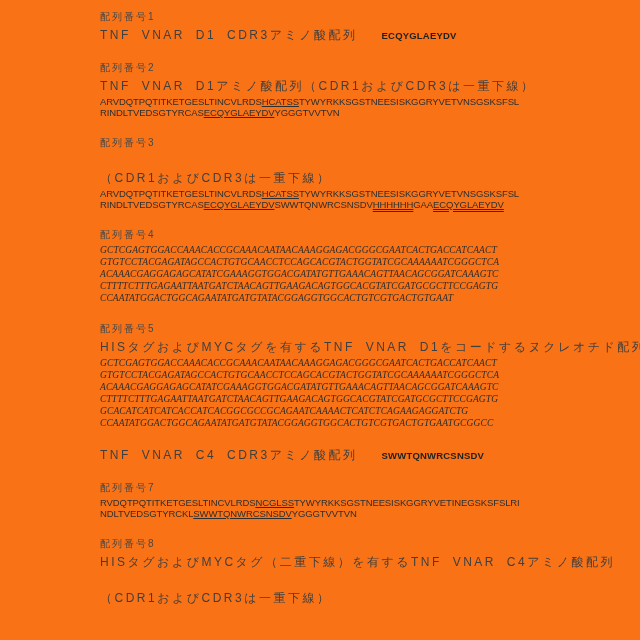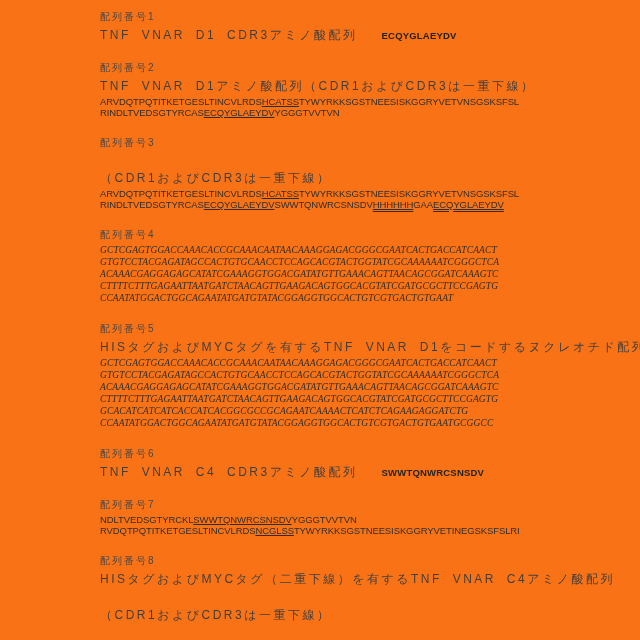--- a/index.html
+++ b/index.html
@@ -113,27 +113,26 @@
         <div class="sec-label">配列番号5</div>
         <div class="heading-row"><span class="jp-heading">HISタグおよびMYCタグを有するTNF VNAR D1をコードするヌクレオチド配列</span></div>
         <div class="seq italic"><span>GCTCGAGTGGACCAAACACCGCAAACAATAACAAAGGAGACGGGCGAATCACTGACCATCAACT</span></div>
         <div class="seq italic"><span>GTGTCCTACGAGATAGCCACTGTGCAACCTCCAGCACGTACTGGTATCGCAAAAAATCGGGCTCA</span></div>
         <div class="seq italic"><span>ACAAACGAGGAGAGCATATCGAAAGGTGGACGATATGTTGAAACAGTTAACAGCGGATCAAAGTC</span></div>
         <div class="seq italic"><span>CTTTTCTTTGAGAATTAATGATCTAACAGTTGAAGACAGTGGCACGTATCGATGCGCTTCCGAGTG</span></div>
         <div class="seq italic"><span>GCACATCATCATCACCATCACGGCGCCGCAGAATCAAAACTCATCTCAGAAGAGGATCTG</span></div>
         <div class="seq italic"><span>CCAATATGGACTGGCAGAATATGATGTATACGGAGGTGGCACTGTCGTGACTGTGAATGCGGCC</span></div>
       </div>
       <div class="section">
-        <div class="sec-label">配列番号6</div>
         <div class="heading-row"><span class="jp-heading">TNF VNAR C4 CDR3アミノ酸配列</span><span class="inline-seq">SWWTQNWRCSNSDV</span></div>
       </div>
       <div class="section">
         <div class="sec-label">配列番号7</div>
+        <div class="seq"><span>RVDQTPQTITKETGESLTINCVLRDS</span><span class="u-single">NCGLSS</span><span>TYWYRKKSGSTNEESISKGGRYVETINEGSKSFSLRI</span></div>
         <div class="seq"><span>NDLTVEDSGTYRCKL</span><span class="u-single">SWWTQNWRCSNSDV</span><span>YGGGTVVTVN</span></div>
-        <div class="seq"><span>RVDQTPQTITKETGESLTINCVLRDS</span><span class="u-single">NCGLSS</span><span>TYWYRKKSGSTNEESISKGGRYVETINEGSKSFSLRI</span></div>
       </div>
       <div class="section">
         <div class="sec-label">配列番号8</div>
         <div class="heading-row"><span class="jp-heading">HISタグおよびMYCタグ（二重下線）を有するTNF VNAR C4アミノ酸配列</span></div>
         <div class="jp-heading note">（CDR1およびCDR3は一重下線）</div>
       </div>
     </div>
 </div>
 
 </body></html>

